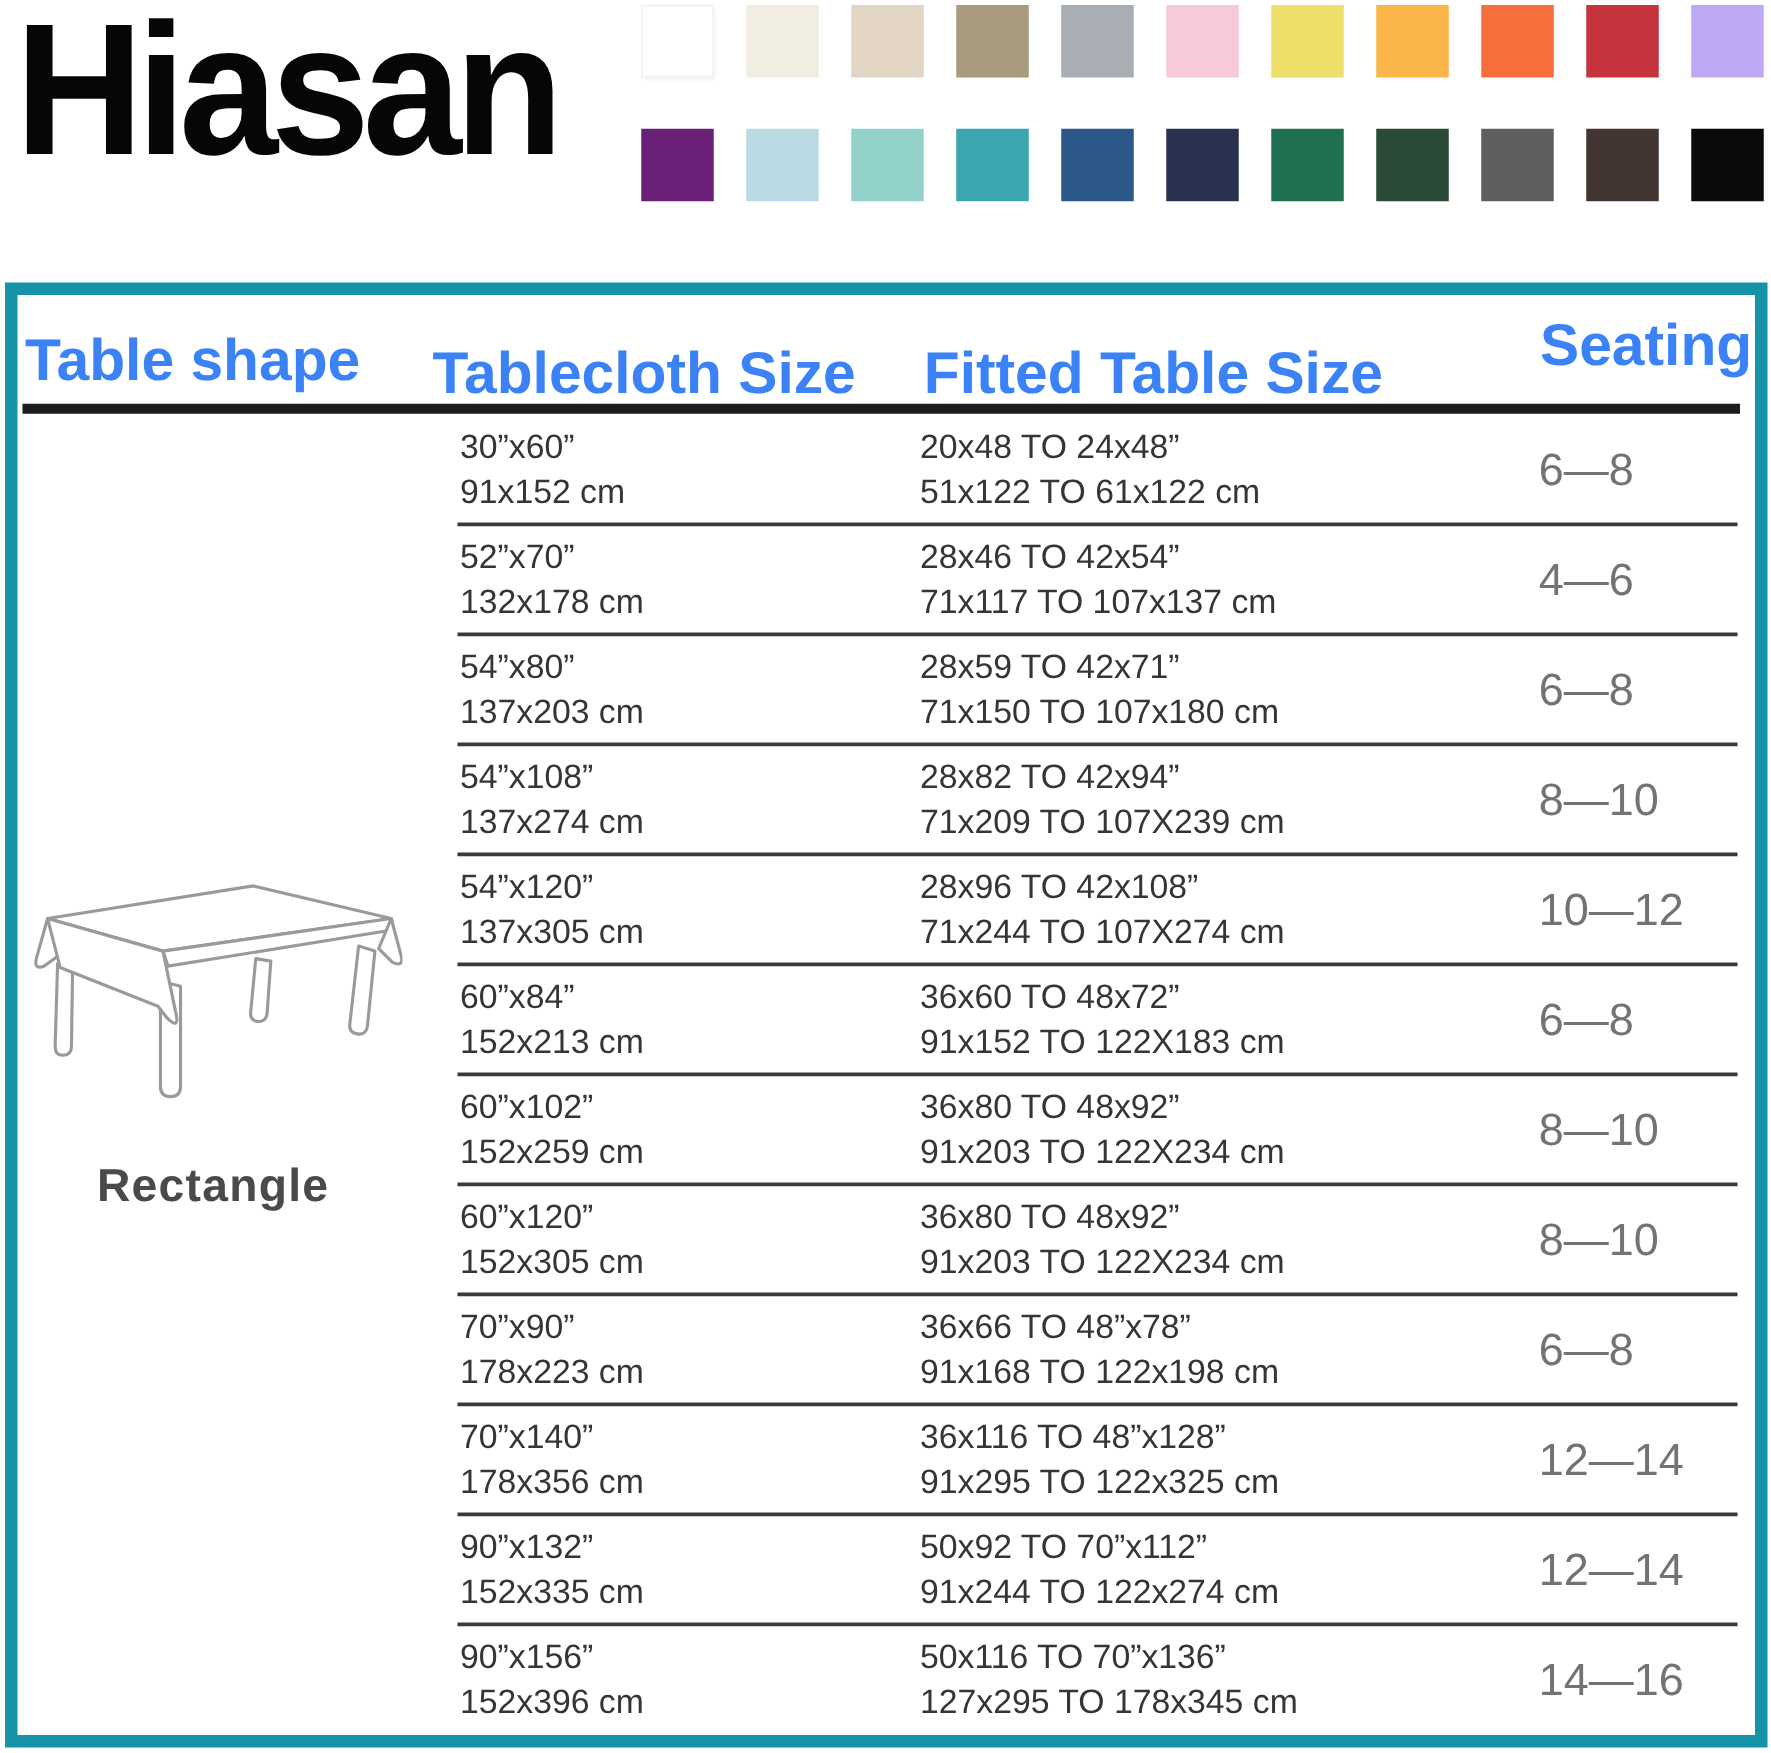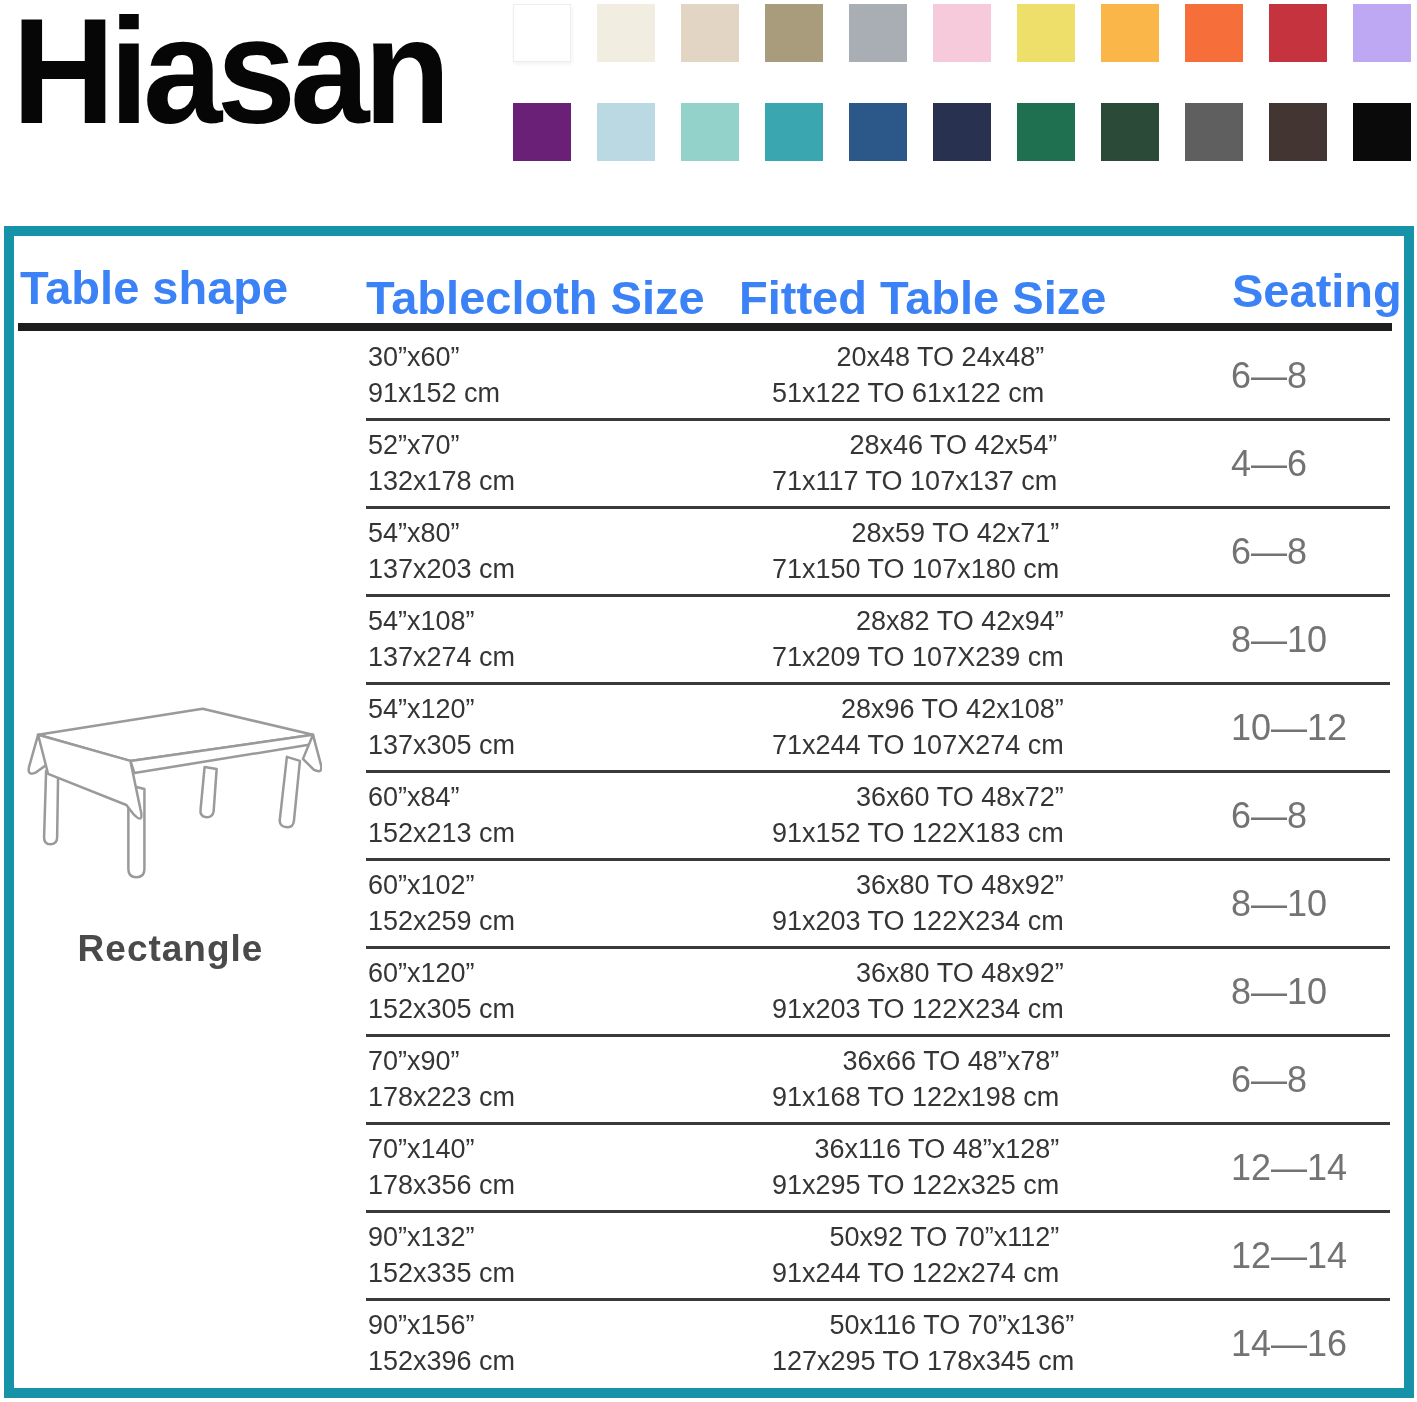--- a/index.html
+++ b/index.html
@@ -28,33 +28,33 @@
     position:absolute;left:4px;top:226px;width:1410px;height:1172px;
     box-sizing:border-box;border:10px solid #1793A9;background:transparent;
     pointer-events:none;
   }
   
   .hdr{
     position:absolute;font-size:47px;font-weight:bold;color:#3b82f6;
     line-height:1;white-space:nowrap;
   }
   .hdr-shape{left:20px;top:264px;}
-  .hdr-tc{left:366px;top:274px;}
+  .hdr-tc{left:346px;top:274px;}
   .hdr-fit{left:739px;top:274px;}
-  .hdr-seat{left:1232px;top:267px;}
+  .hdr-seat{left:1232px;top:252px;}
   .hdr-underline{
     position:absolute;left:18px;top:323px;width:1374px;height:8px;background:#1d1d1d;
   }
   
   .rows{position:absolute;left:0;top:332px;width:1417px;}
   .row{position:relative;width:1417px;height:88px;}
   .row .sep{position:absolute;left:366px;bottom:-1px;width:1024px;height:3px;background:#3a3a3a;}
   .cell{position:absolute;top:7px;font-size:27px;color:#353535;line-height:36px;white-space:nowrap;}
   .cell-tc{left:368px;}
-  .cell-fit{left:772px;text-align:right;}
+  .cell-fit{left:736px;}
   .seat{
     position:absolute;left:1231px;top:23px;font-size:36px;color:#737373;
     line-height:41px;white-space:nowrap;
   }
   
   .shape-illustration{position:absolute;left:16px;top:690px;width:306px;height:206px;}
   .shape-label{
     position:absolute;left:18px;top:928px;width:305px;text-align:center;
     font-size:37px;font-weight:bold;color:#4a4a4a;letter-spacing:1px;
   }

